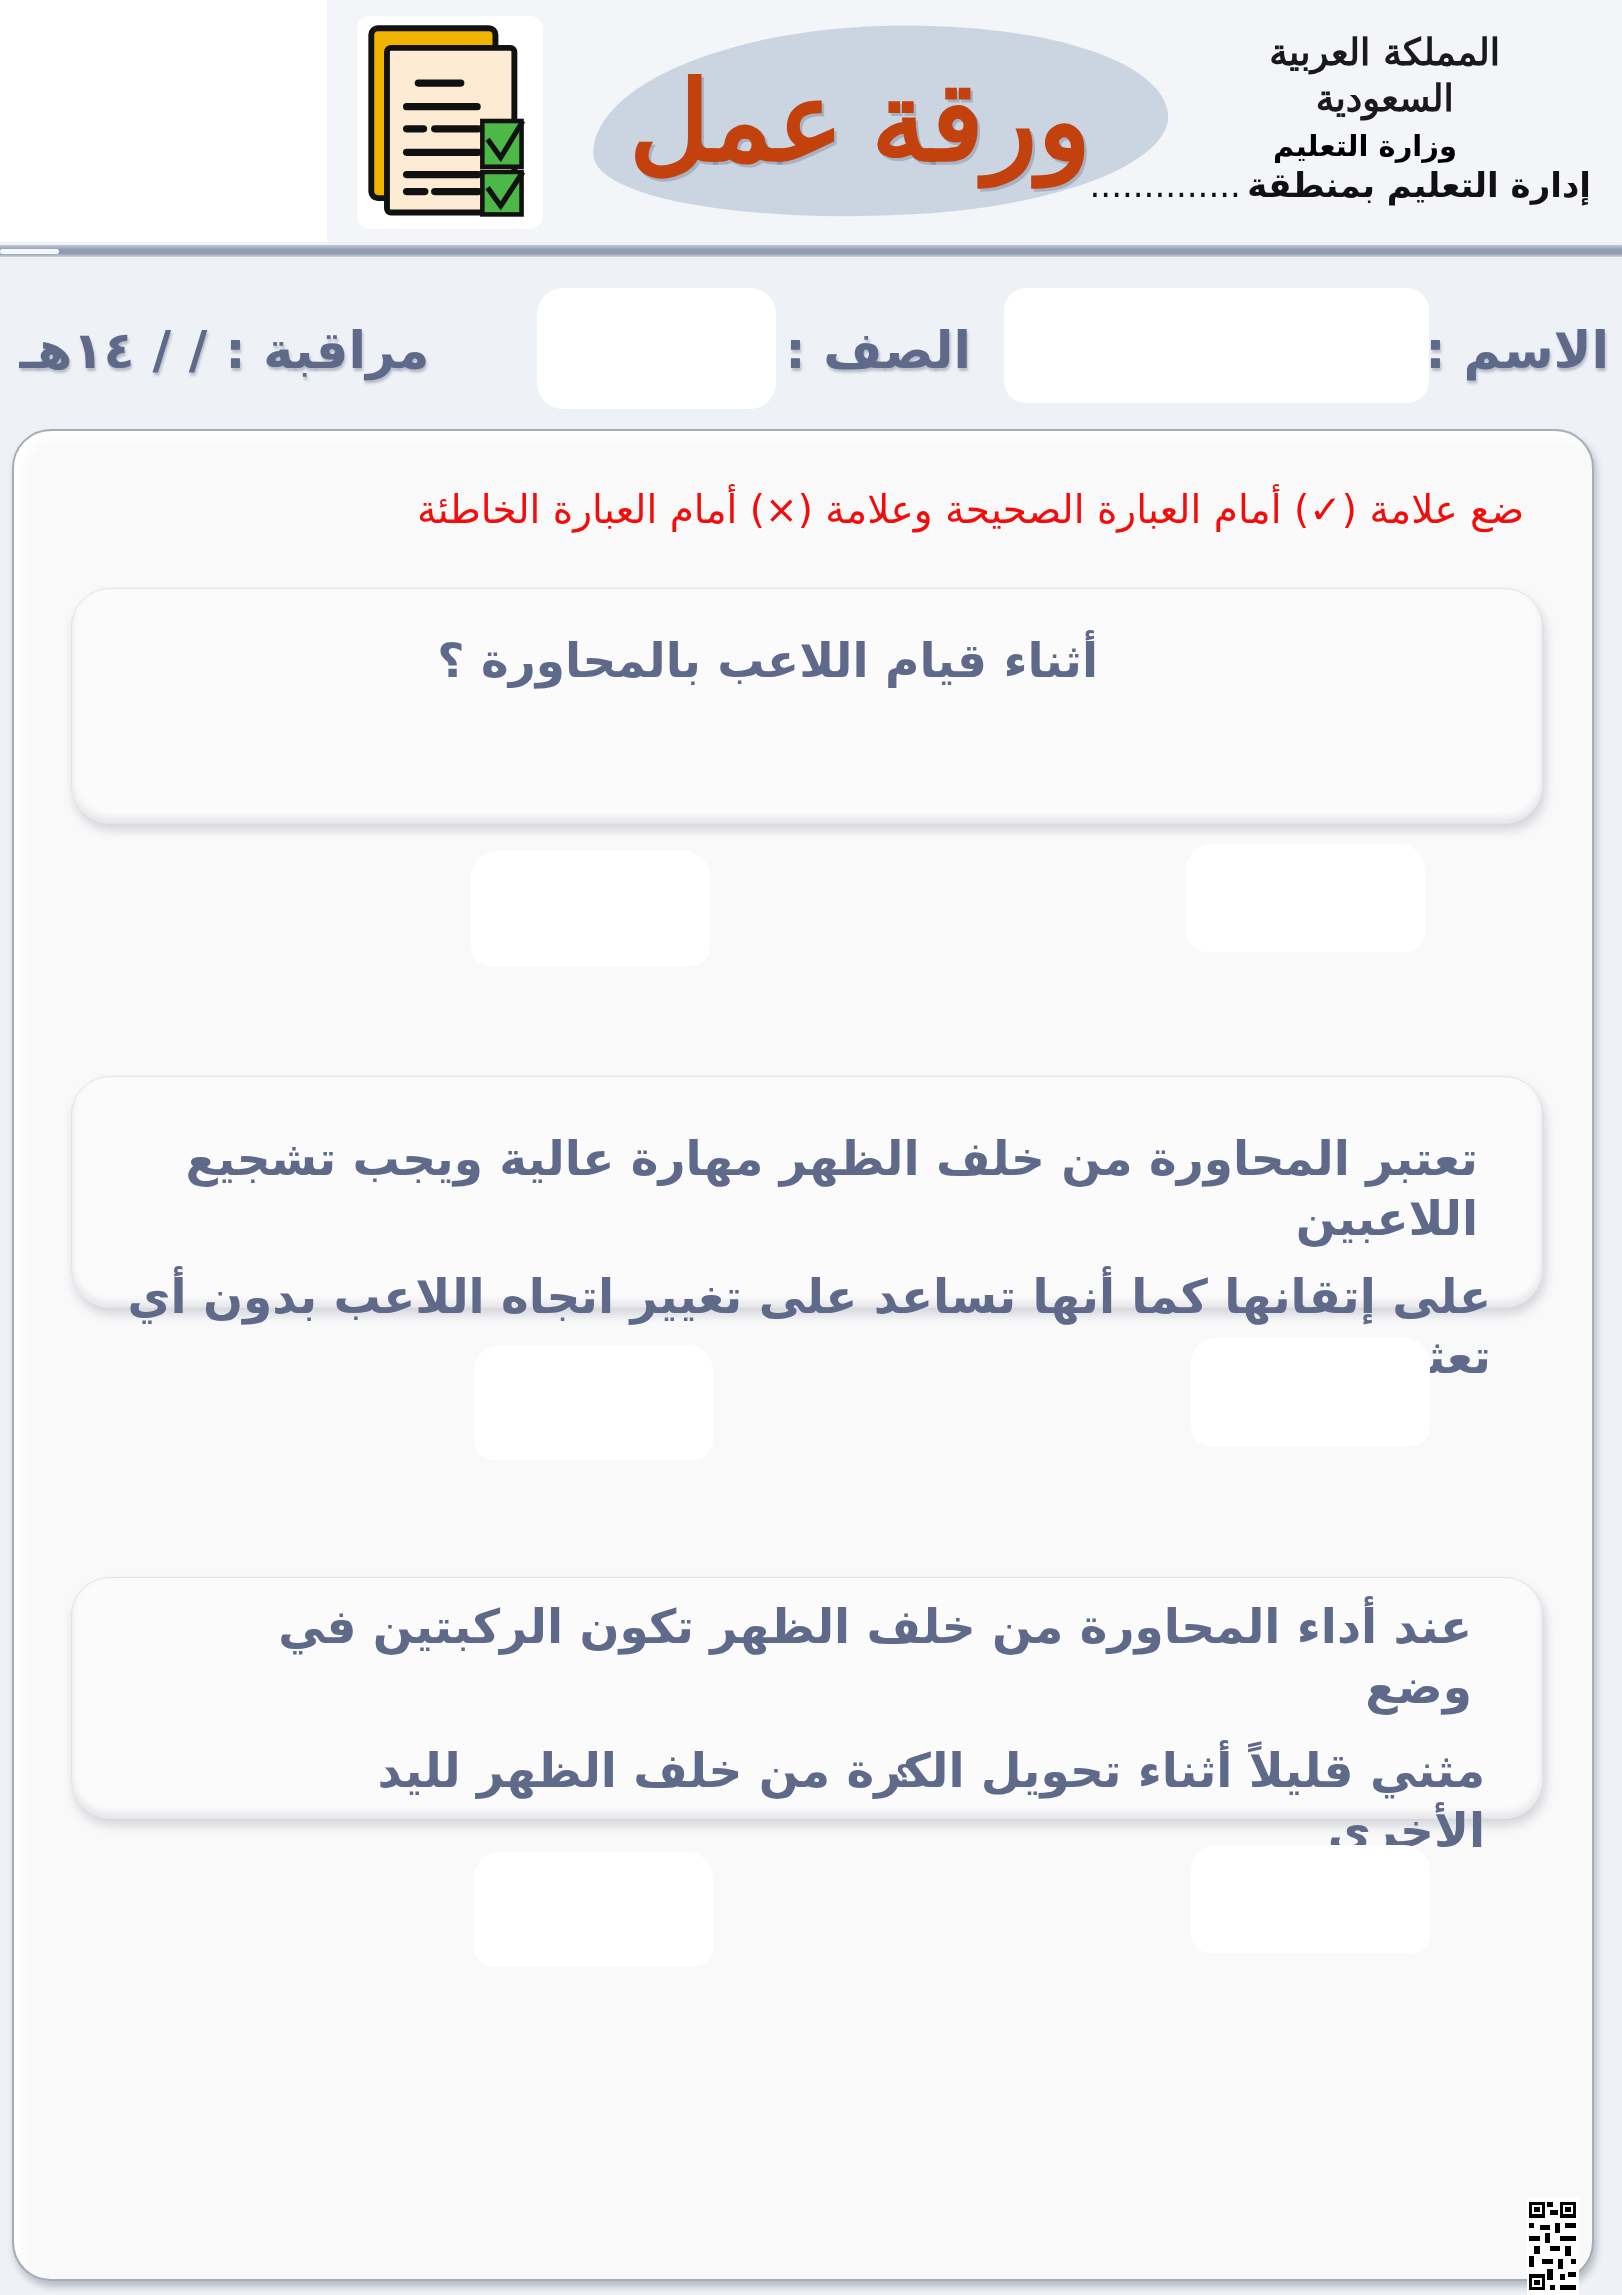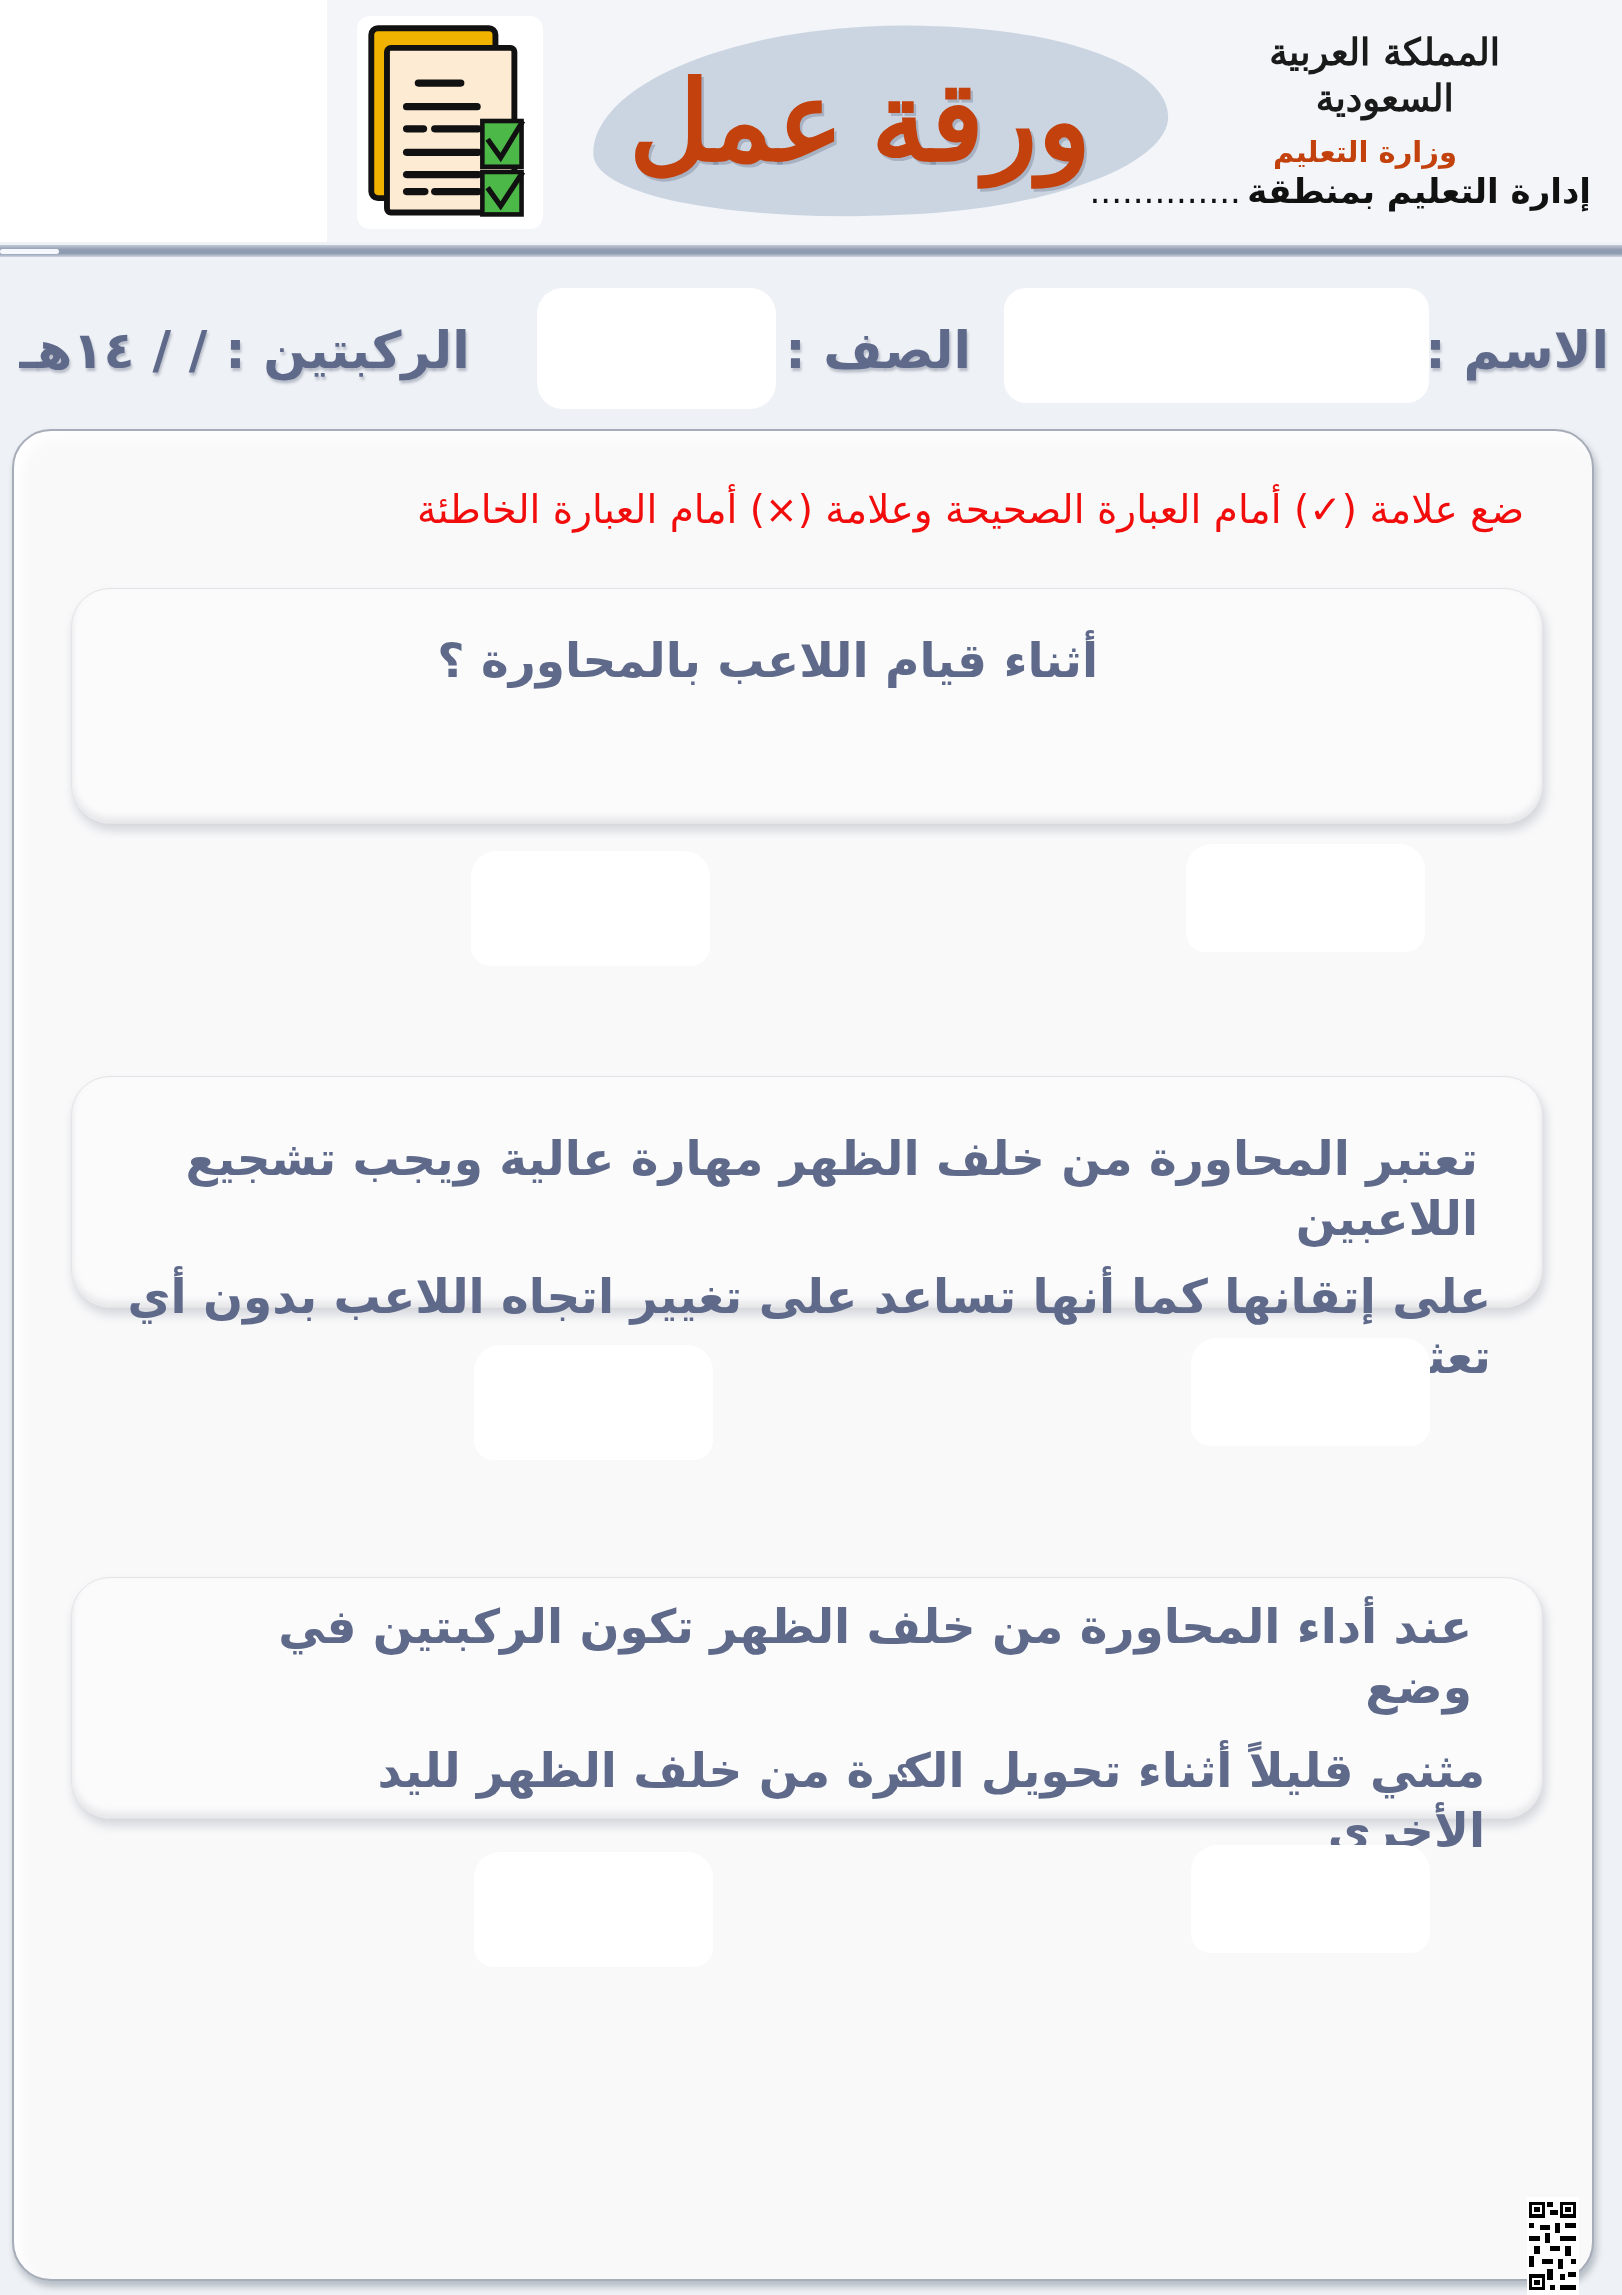--- a/index.html
+++ b/index.html
@@ -17,21 +17,21 @@
       position: absolute; left: 0; top: 245px; width: 1622px; height: 11.8px;
       background: linear-gradient(#c3cad6, #8e9bb1 40%, #8e9bb1 70%, #cfd5de);
     }
     .header-bar-gloss { position: absolute; left: 0; top: 249px; width: 59px; height: 5.2px; background: #f4f7fb; border-radius: 2.6px; }
 
     .gov-block { position: absolute; right: 31px; top: 29.4px; width: 393px; text-align: right; direction: rtl; }
     .gov-kingdom {
       font-family: "DejaVu Serif", serif; font-size: 37px; font-weight: bold; color: #1a1a1a;
       letter-spacing: -1.3px; line-height: 46px; text-align: center; padding-right: 19.6px;
     }
-    .gov-ministry { font-size: 29px; font-weight: bold; color: #c2410c; line-height: 39px; text-align: center; margin-top: 12px; padding-right: 59px; }
+    .gov-ministry { font-size: 29px; font-weight: bold; color: #000000; line-height: 39px; text-align: center; margin-top: 6px; padding-right: 59px; }
     .gov-dept { font-size: 34px; font-weight: bold; color: #111; line-height: 39px; white-space: nowrap; }
     .gov-dept .dots { letter-spacing: 2.6px; font-weight: normal; color: #111; margin-right: 6.5px; }
 
     .title-blob {
       position: absolute; left: 592px; top: 26px; width: 576px; height: 190px;
       background: #cbd5e2; border-radius: 48% 52% 45% 55% / 60% 55% 45% 40%;
       transform: rotate(-3deg);
     }
     .title-text {
       position: absolute; left: 572px; top: 33px; width: 576px; height: 177px;
@@ -127,21 +127,21 @@
 </svg>
 
 <div class="header-bar"></div>
 <div class="header-bar-gloss"></div>
 
 <div class="info-row">
   <div class="info-label lbl-name">الاسم :</div>
   <div class="info-field fld-name"></div>
   <div class="info-label lbl-class">الصف :</div>
   <div class="info-field fld-class"></div>
-  <div class="info-label lbl-date">الركبتين : /  /  ١٤هـ</div>
+  <div class="info-label lbl-date">مراقبة : /  /  ١٤هـ</div>
 </div>
 
 <div class="main-panel"></div>
 
 <div class="instructions">ضع علامة (✓) أمام العبارة الصحيحة وعلامة (×) أمام العبارة الخاطئة</div>
 
 <div class="question-card q1-card"></div>
 <div class="question-text q1-text">
   <div style="padding-right:380px">أثناء قيام اللاعب بالمحاورة ؟</div>
 </div>

